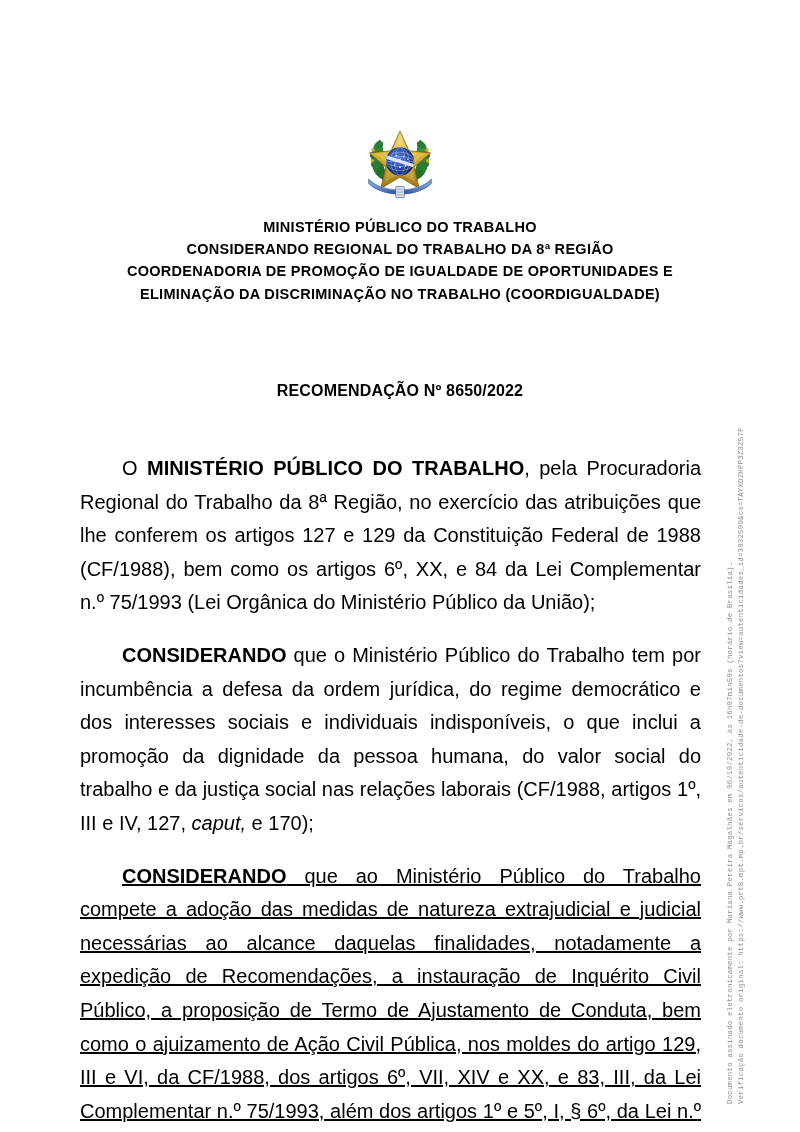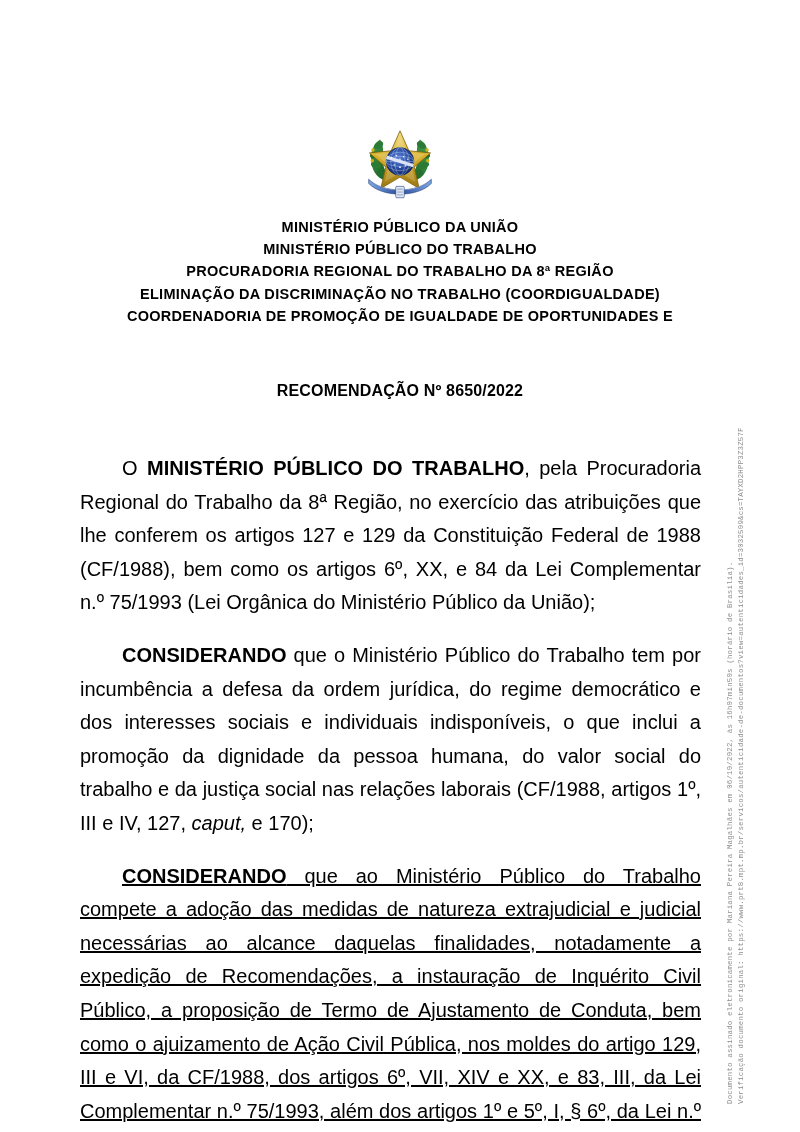--- a/index.html
+++ b/index.html
@@ -182,25 +182,24 @@
         <path d="M12 76 C30 91 70 91 88 76" stroke="#d9e4f7" stroke-width="0.7" fill="none" opacity="0.8"></path>
         <rect x="44" y="82" width="12" height="16" rx="1.5" fill="#dfe7f5" stroke="#19347a" stroke-width="0.8"></rect>
         <line x1="46" y1="86" x2="54" y2="86" stroke="#5b6e95" stroke-width="0.8"></line>
         <line x1="46" y1="90" x2="54" y2="90" stroke="#5b6e95" stroke-width="0.8"></line>
         <line x1="46" y1="94" x2="54" y2="94" stroke="#5b6e95" stroke-width="0.8"></line>
       </svg>
     </span>
   </div>
 
   <div class="header">
-    <div>MINISTÉRIO PÚBLICO DA UNIÃO</div>
     <div>MINISTÉRIO PÚBLICO DO TRABALHO</div>
-    <div>PROCURADORIA REGIONAL DO TRABALHO DA 8ª REGIÃO</div>
+    <div>CONSIDERANDO REGIONAL DO TRABALHO DA 8ª REGIÃO</div>
+    <div>COORDENADORIA DE PROMOÇÃO DE IGUALDADE DE OPORTUNIDADES E</div>
     <div>ELIMINAÇÃO DA DISCRIMINAÇÃO NO TRABALHO (COORDIGUALDADE)</div>
-    <div>COORDENADORIA DE PROMOÇÃO DE IGUALDADE DE OPORTUNIDADES E</div>
   </div>
 
   <div class="doc-title">RECOMENDAÇÃO Nº 8650/2022</div>
 
   <div class="body-text">
 
     <p><span>O </span><b>MINISTÉRIO PÚBLICO DO TRABALHO</b><span>, pela Procuradoria Regional do Trabalho da 8ª Região, no exercício das atribuições que lhe conferem os artigos 127 e 129 da Constituição Federal de 1988 (CF/1988), bem como os artigos 6º, XX, e 84 da Lei Complementar n.º 75/1993 (Lei Orgânica do Ministério Público da União);</span></p>
 
     <p><b>CONSIDERANDO</b><span> que o Ministério Público do Trabalho tem por incumbência a defesa da ordem jurídica, do regime democrático e dos interesses sociais e individuais indisponíveis, o que inclui a promoção da dignidade da pessoa humana, do valor social do trabalho e da justiça social nas relações laborais (CF/1988, artigos 1º, III e IV, 127, </span><i>caput,</i><span> e 170);</span></p>
 

